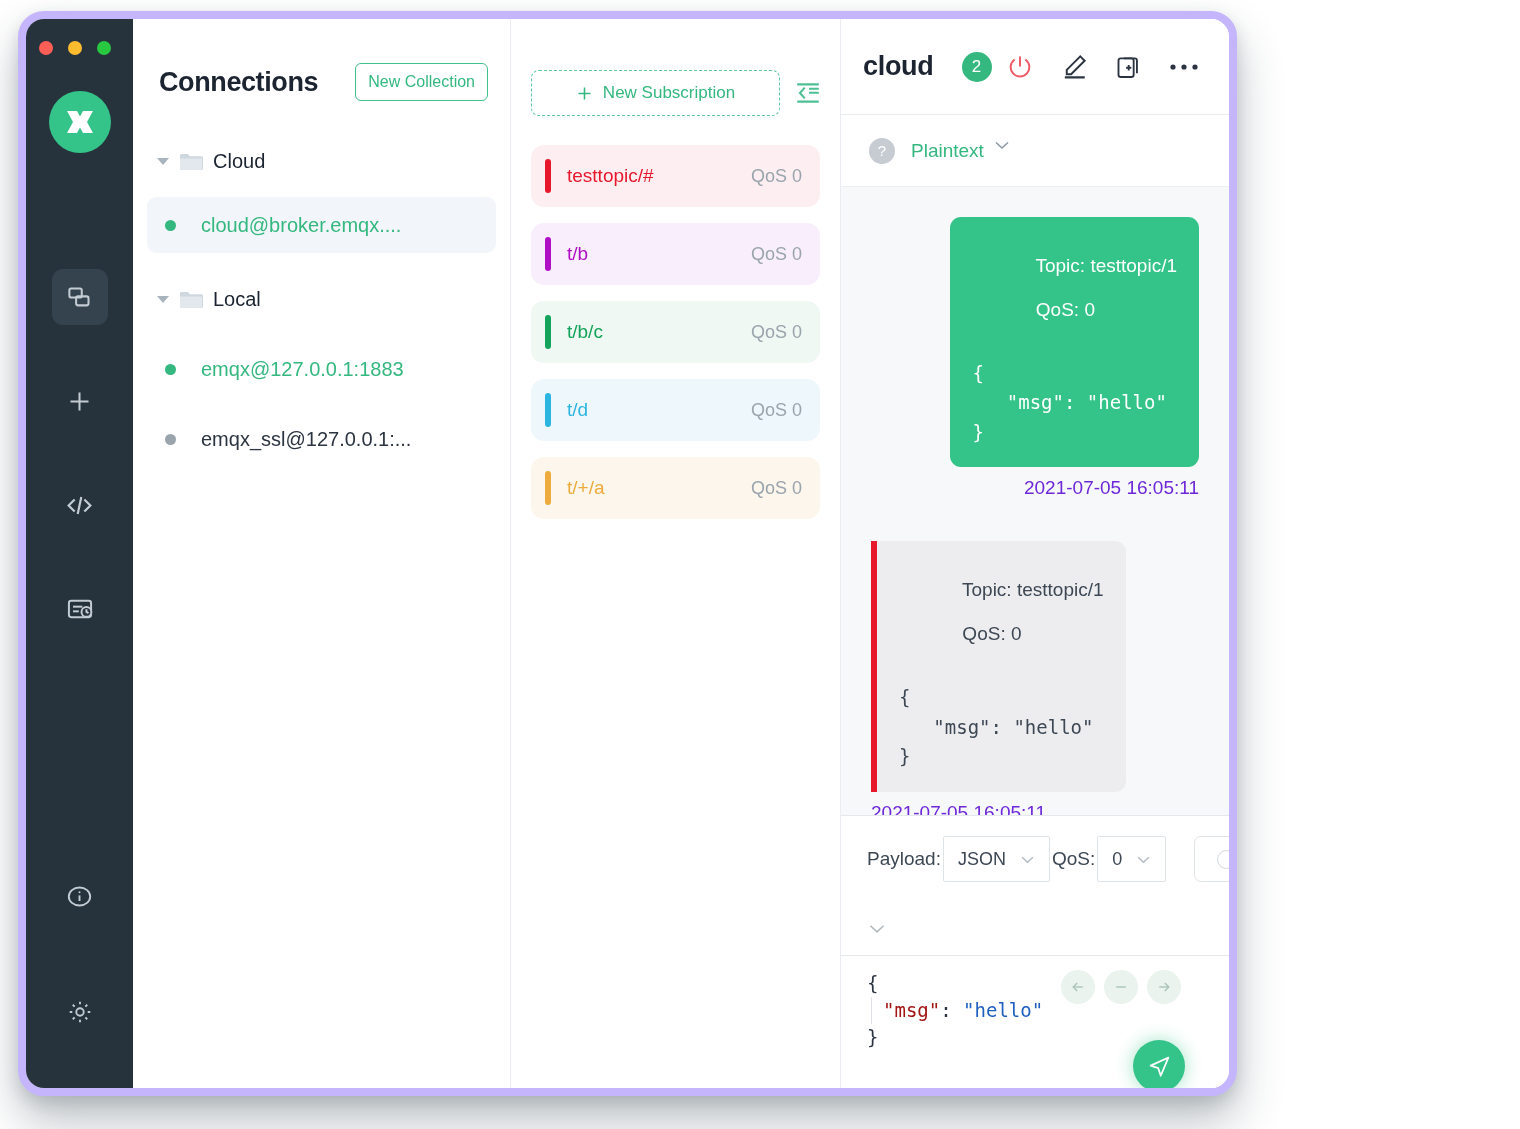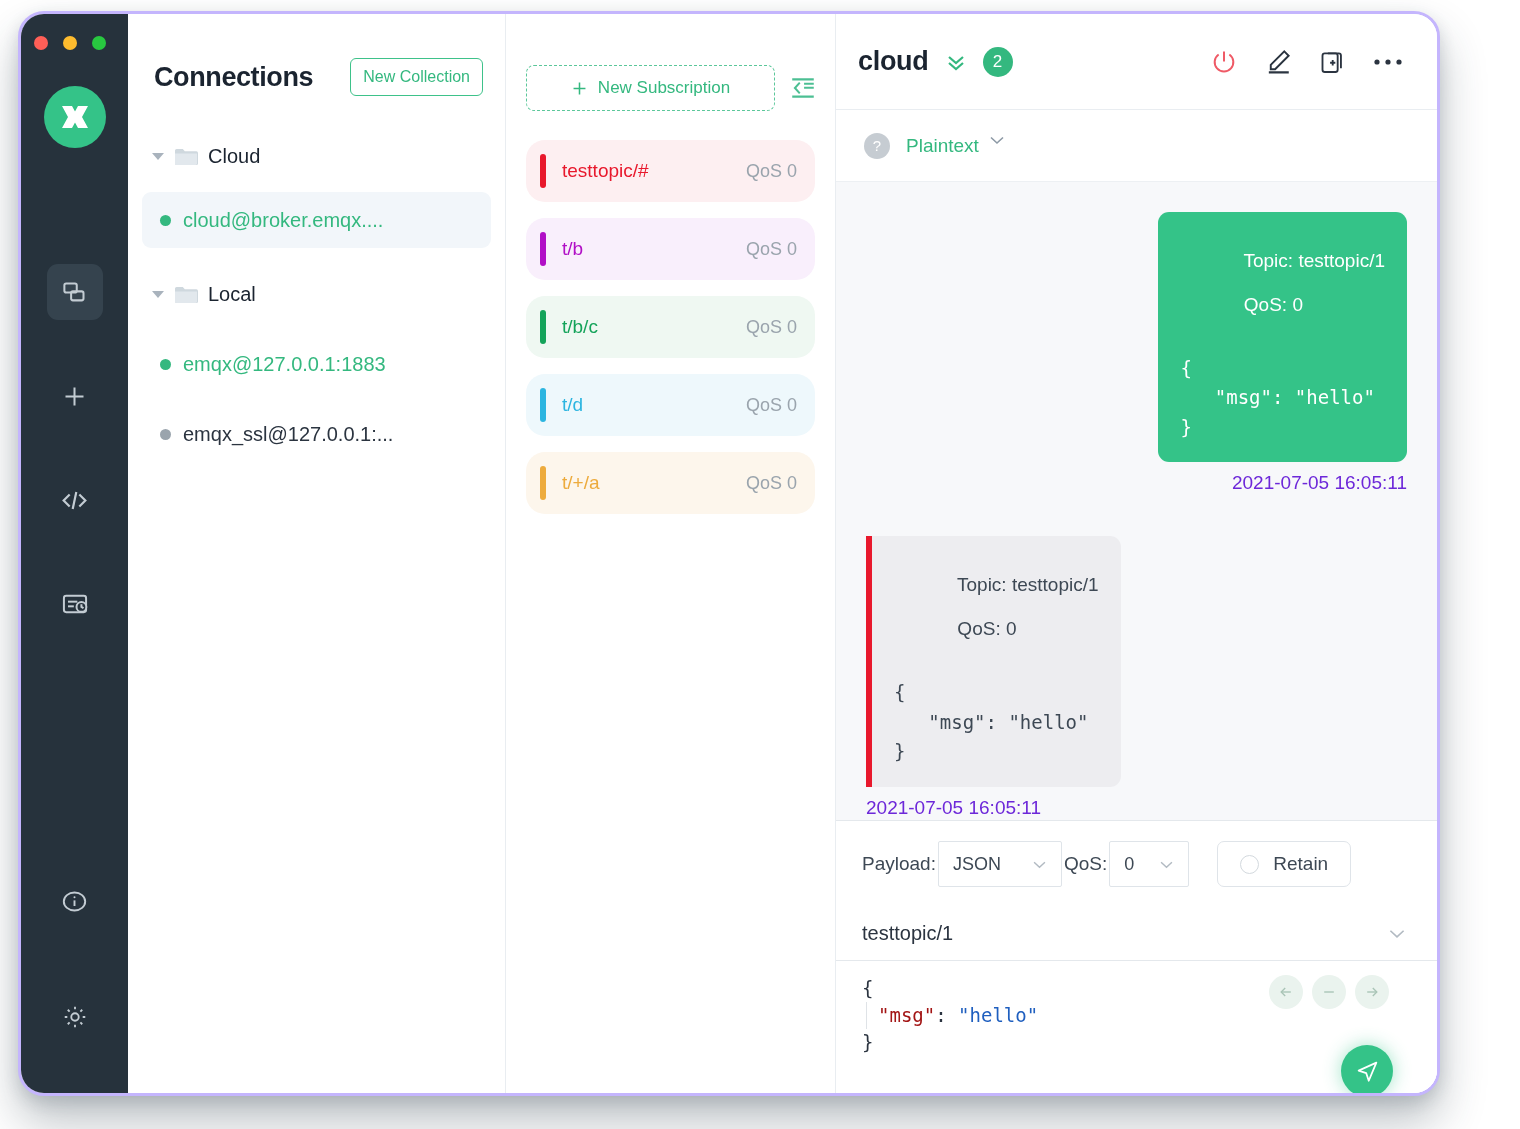--- a/index.html
+++ b/index.html
@@ -10,25 +10,25 @@
     background: #ffffff;
     font-family: "Liberation Sans", sans-serif;
     overflow: hidden;
   }
 
   
   #app-window {
     position: absolute;
     left: 18px;
     top: 11px;
-    width: 1422px;
+    width: 1219px;
     height: 1085px;
     border-radius: 26px;
     background: #ffffff;
-    border: 3px solid #c4b5fd;
+    border: 8px solid #c4b5fd;
     box-shadow: 0 26px 46px rgba(40,55,70,0.30), 0 6px 16px rgba(40,55,70,0.16);
     display: flex;
     overflow: hidden;
   }
 
   
   #rail {
     width: 107px;
     flex: 0 0 107px;
     background: #26323c;
@@ -128,21 +128,21 @@
   .folder-ico { display: block; }
   .conn-group-label {
     font-size: 20px;
     color: #1b2430;
     font-weight: 500;
   }
 
   .conn-item {
     display: flex;
     align-items: center;
-    gap: 12px;
+    gap: 25px;
     margin: 8px 14px 0 14px;
     padding: 0 18px;
     height: 56px;
     border-radius: 9px;
     cursor: pointer;
   }
   .conn-item.selected { background: #f2f6fa; }
   .dot { width: 11px; height: 11px; border-radius: 50%; flex: 0 0 11px; }
   .dot.online { background: #34b87f; }
   .dot.offline { background: #9aa4ad; }
@@ -180,21 +180,21 @@
     justify-content: center;
     gap: 10px;
     cursor: pointer;
     font-family: "Liberation Sans", sans-serif;
   }
   #collapse-btn { cursor: pointer; padding: 4px; display:flex; }
 
   .sub-list { padding: 0 20px; margin-top: 4px; }
   .sub-row {
     height: 62px;
-    border-radius: 19px;
+    border-radius: 13px;
     display: flex;
     align-items: center;
     margin-bottom: 16px;
     padding: 0 18px 0 0;
     position: relative;
     cursor: pointer;
   }
   .sub-bar {
     width: 6px;
     height: 34px;
@@ -604,21 +604,20 @@
               <polyline points="2,2.5 8,8 14,2.5"></polyline>
             </svg>
         </div>
         <div id="retain-box">
           <span class="radio-o"></span>
           <span id="retain-label">Retain</span>
         </div>
       </div>
 
       <div id="topic-row">
-        <span id="topic-value">testtopic/1</span>
         <svg width="20" height="11" viewBox="0 0 16 10" fill="none" stroke="#b2bac2" stroke-width="1.5">
             <polyline points="2,2.5 8,8 14,2.5"></polyline>
           </svg>
       </div>
 
       <div id="editor">
         <div id="code"><span>{</span>
 <span class="code-indent"><span class="k-key">"msg"</span><span>: </span><span class="k-str">"hello"</span></span>
 <span>}</span></div>
 

